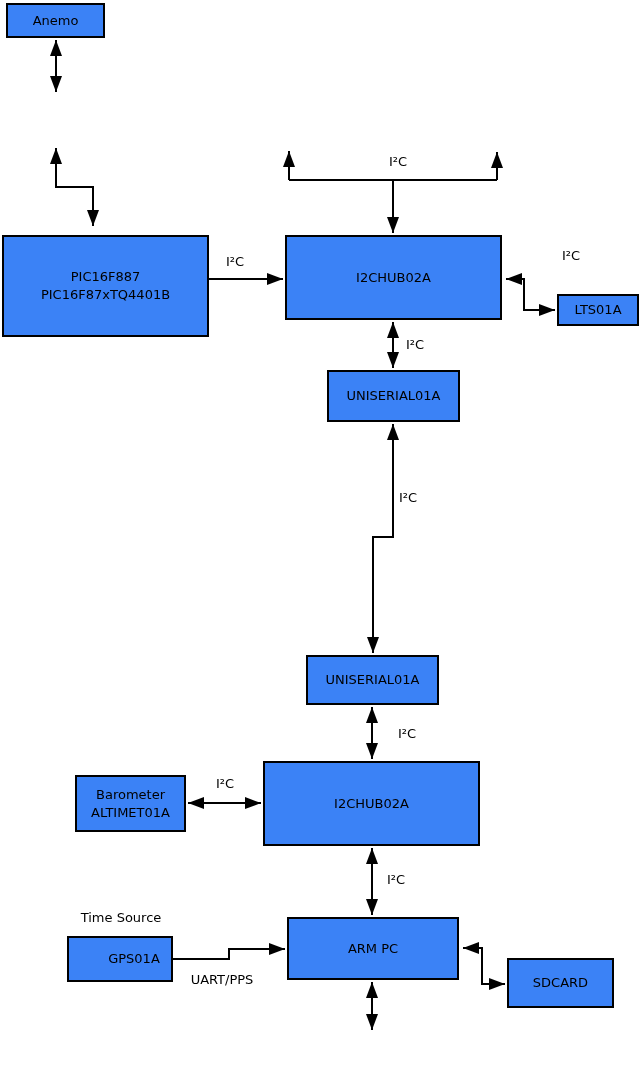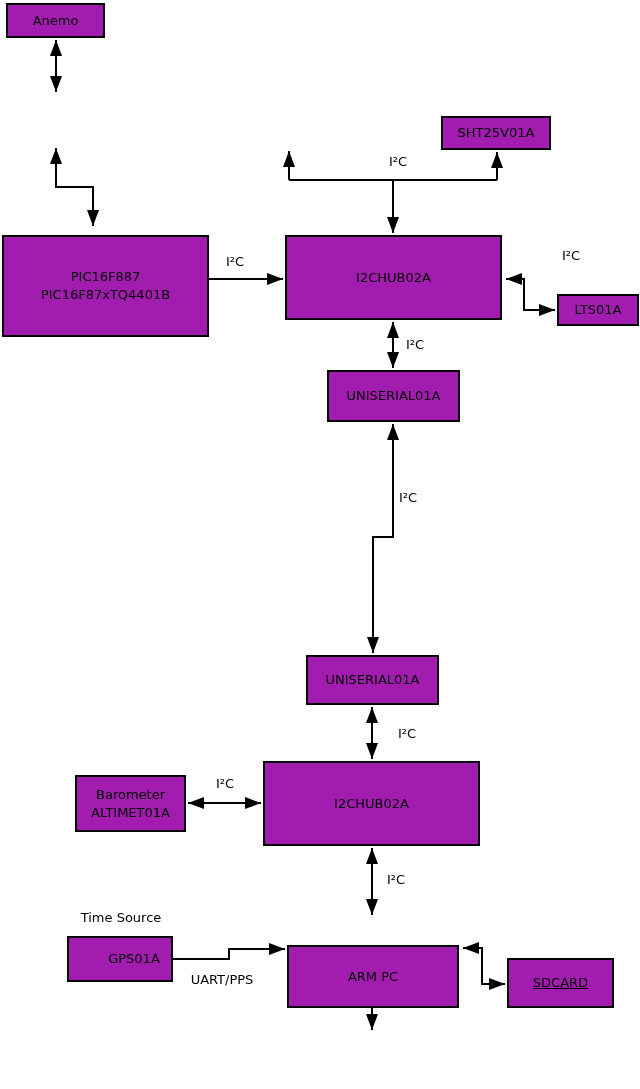--- a/index.html
+++ b/index.html
@@ -18,21 +18,21 @@
   #edges {
     position: absolute;
     left: 0;
     top: 0;
     width: 640px;
     height: 1089px;
   }
   .node {
     position: absolute;
     box-sizing: border-box;
-    background: #a21caf;
+    background: #3b82f6;
     border: 2px solid #000000;
     display: flex;
     align-items: center;
     justify-content: center;
     text-align: center;
     font-size: 13px;
     line-height: 1.35;
     color: #000000;
     white-space: pre-line;
   }
@@ -82,31 +82,30 @@
     <path d="M 173 959 L 229 959 L 229 949 L 285 949" marker-end="url(#arw)"></path>
 
     <path d="M 463 948 L 482 948 L 482 984 L 505 984" marker-start="url(#arw)" marker-end="url(#arw)"></path>
 
     <path d="M 372 982 L 372 1030" marker-start="url(#arw)" marker-end="url(#arw)"></path>
   </svg>
 
   <div class="node" style="left:6px;   top:3px;    width:99px;  height:35px;">Anemo</div>
   <div class="node" style="left:2px;   top:228px;  width:207px; height:102px;margin-top:7px;">PIC16F887
 PIC16F87xTQ4401B</div>
-  <div class="node" style="left:441px; top:116px;  width:110px; height:34px;">SHT25V01A</div>
   <div class="node" style="left:285px; top:235px;  width:217px; height:85px;">I2CHUB02A</div>
   <div class="node" style="left:557px; top:294px;  width:82px;  height:32px;">LTS01A</div>
   <div class="node" style="left:327px; top:370px;  width:133px; height:52px;">UNISERIAL01A</div>
   <div class="node" style="left:306px; top:655px;  width:133px; height:50px;">UNISERIAL01A</div>
   <div class="node" style="left:263px; top:761px;  width:217px; height:85px;">I2CHUB02A</div>
   <div class="node" style="left:75px;  top:775px;  width:111px; height:57px;">Barometer
 ALTIMET01A</div>
   <div class="node" style="left:67px;  top:936px;  width:106px; height:46px;padding-left:28px;">GPS01A</div>
-  <div class="node" style="left:287px; top:917px;  width:172px; height:63px;margin-top:28px;">ARM PC</div>
-  <div class="node" style="left:507px; top:958px;  width:107px; height:50px;text-decoration:underline;">SDCARD</div>
+  <div class="node" style="left:287px; top:917px;  width:172px; height:63px;">ARM PC</div>
+  <div class="node" style="left:507px; top:958px;  width:107px; height:50px;">SDCARD</div>
 
   <div class="edge-label" style="left:398px; top:161px;">I²C</div>
   <div class="edge-label" style="left:235px; top:261px;">I²C</div>
   <div class="edge-label" style="left:571px; top:255px;">I²C</div>
   <div class="edge-label" style="left:415px; top:344px;">I²C</div>
   <div class="edge-label" style="left:408px; top:497px;">I²C</div>
   <div class="edge-label" style="left:407px; top:733px;">I²C</div>
   <div class="edge-label" style="left:225px; top:783px;">I²C</div>
   <div class="edge-label" style="left:396px; top:879px;">I²C</div>
   <div class="edge-label" style="left:121px; top:917px;">Time Source</div>

